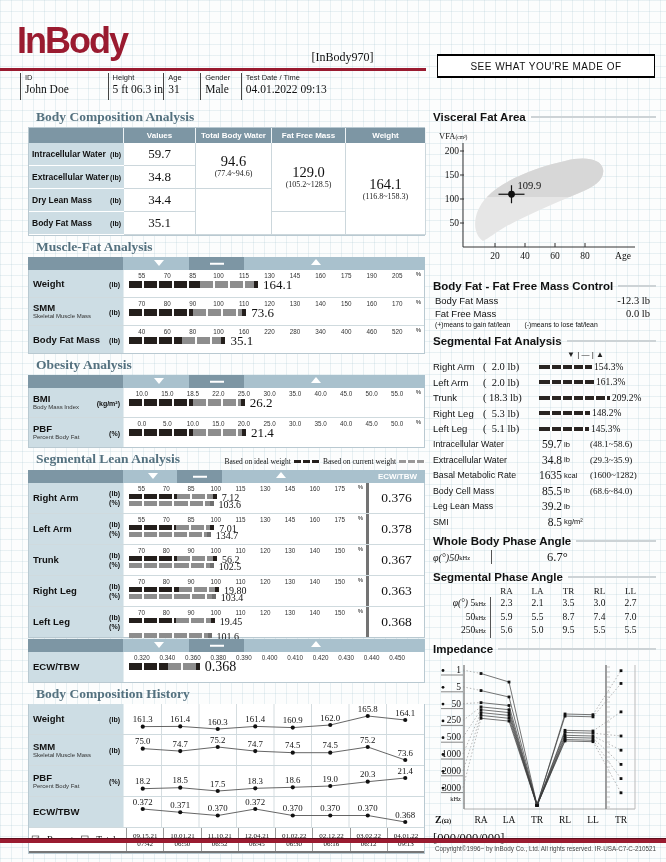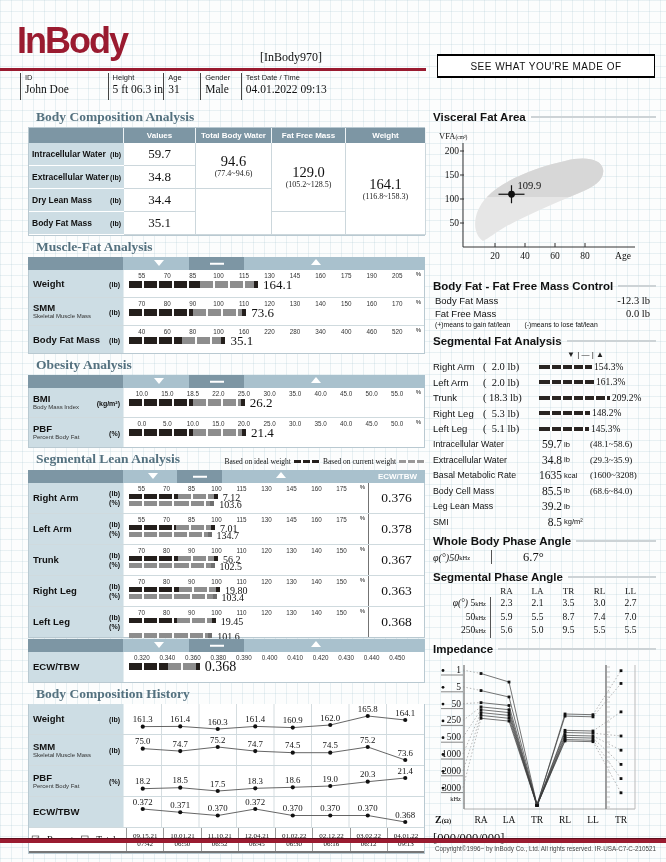--- a/index.html
+++ b/index.html
@@ -5,21 +5,21 @@
   html,body{margin:0;padding:0;}
   .page{width:666px;height:862px;position:relative;overflow:hidden;color:#111;
     font-family:"Liberation Sans",sans-serif;
     background-color:#fcfdfd;
     background-image:linear-gradient(rgba(180,205,215,.28) 1px,transparent 1px),
                      linear-gradient(90deg,rgba(180,205,215,.28) 1px,transparent 1px);
     background-size:11px 11px;}
   .serif{font-family:"Liberation Serif",serif;}
   
   .logo{position:absolute;left:17px;top:20px;font-size:36px;font-weight:bold;letter-spacing:-2px;color:#9a1b30;}
-  .model{position:absolute;left:260px;top:50px;width:165px;text-align:left;font-family:"Liberation Serif",serif;font-size:12px;}
+  .model{position:absolute;left:260px;top:50px;width:165px;text-align:center;font-family:"Liberation Serif",serif;font-size:12px;}
   .tagline{position:absolute;left:437px;top:54px;width:216px;height:20px;background:#fff;
     border:2px solid #000;border-left-width:1px;border-right-width:1px;
     display:flex;align-items:center;justify-content:center;font-size:10px;letter-spacing:.5px;}
   .redline{position:absolute;left:0;top:68px;width:426px;height:3px;background:#9a1b30;}
   .info{position:absolute;left:20px;top:73px;width:406px;height:27px;display:flex;background:transparent;}
   .icell{border-left:1px solid #444;padding:0 0 0 4px;display:flex;flex-direction:column;}
   .ilabel{font-size:7.5px;color:#222;line-height:9px;}
   .ivalue{font-family:"Liberation Serif",serif;font-size:11.5px;line-height:14px;white-space:nowrap;}
   
   .cols{position:absolute;left:28px;top:106px;width:628px;display:flex;gap:8px;}
@@ -60,21 +60,21 @@
   .ticks span{flex:1;text-align:center;}
   .pctsign{position:absolute;right:3px;top:1px;font-size:6px;}
   .track{position:relative;height:7px;margin-top:0.5px;}
   .bar{position:absolute;left:0;top:0;height:100%;display:flex;}
   .sd{flex:0 0 55%;background:repeating-linear-gradient(90deg,#241f1c 0 13px,#fdfdfd 13px 15px);}
   .sg{flex:1;background:repeating-linear-gradient(90deg,#8d8d8d 0 13px,#fdfdfd 13px 15px);}
   .cap{flex:0 0 4px;background:#241f1c;}
   .allgray .sd{background:repeating-linear-gradient(90deg,#8d8d8d 0 13px,#fdfdfd 13px 15px);}
   .allgray .cap{background:#6f6f6f;}
   .bval{position:absolute;font-family:"Liberation Serif",serif;white-space:nowrap;}
-  .secw{width:55px;flex:none;border-left:1px solid #737373;display:flex;align-items:center;justify-content:center;
+  .secw{width:55px;flex:none;border-left:3px solid #737373;display:flex;align-items:center;justify-content:center;
     font-family:"Liberation Serif",serif;font-size:13.5px;}
   .titlerow{display:flex;align-items:flex-end;justify-content:space-between;}
   .legend{font-family:"Liberation Serif",serif;font-size:7.5px;display:flex;align-items:center;gap:3px;padding-bottom:3px;}
   .lsw{width:26px;height:3px;}
   .lsw.dark{background:repeating-linear-gradient(90deg,#241f1c 0 7px,#fff 7px 9px);}
   .lsw.gray{background:repeating-linear-gradient(90deg,#999 0 7px,#fff 7px 9px);}
   
   .hrow{display:flex;border-bottom:1px solid #cfdade;height:30px;}
   .hchart{flex:1;position:relative;}
   .drow{display:flex;height:23px;border-bottom:2px solid #777;background:#fff;}
@@ -94,21 +94,21 @@
   .sfbar{height:4px;background:repeating-linear-gradient(90deg,#2a2522 0 9px,#fff 9px 11px);margin:0 2px 0 4px;border-left:2px solid #2a2522;}
   .sfpct{font-family:"Liberation Serif",serif;font-size:9.5px;}
   .rrow{display:flex;align-items:center;height:15.5px;font-size:8.8px;}
   .rrow .l{flex:1;}
   .rrow .v{font-family:"Liberation Serif",serif;font-size:11.5px;width:36px;text-align:right;}
   .rrow .u{font-size:7.5px;width:26px;padding-left:2px;}
   .rrow .r{font-family:"Liberation Serif",serif;font-size:9px;width:66px;text-align:left;}
   .pharow{display:flex;align-items:center;height:17px;}
   .pharow .sym{font-family:"Liberation Serif",serif;font-style:italic;font-size:10px;width:58px;border-right:1px solid #555;height:14px;display:flex;align-items:center;}
   .pharow .sym small{font-style:normal;font-size:6.5px;}
-  .pharow .pv{font-family:"Liberation Serif",serif;font-size:12.5px;margin-left:31px;}
+  .pharow .pv{font-family:"Liberation Serif",serif;font-size:12.5px;margin-left:55px;}
   .spgrid{display:grid;grid-template-columns:58px repeat(5,31px);font-family:"Liberation Serif",serif;font-size:9.5px;line-height:12.5px;}
   .spgrid .hd{text-align:center;font-size:9px;}
   .spgrid .fq{text-align:right;padding-right:4px;border-right:1px solid #555;white-space:nowrap;}
   .spgrid .fq small{font-size:6.5px;}
   .spgrid .cv{text-align:center;}
   .impbottom{font-family:"Liberation Serif",serif;font-size:12.5px;margin-top:-2px;}
   
   .footbar{position:absolute;left:0;top:838px;width:666px;height:4px;background:#9a1b30;border-top:1px solid #5d0f1c;}
   .copy{position:absolute;right:10px;top:845px;font-size:6.3px;color:#444;}
   svg text{font-family:"Liberation Serif",serif;}
@@ -925,21 +925,21 @@
             <div class="rrow">
               <span class="l">Extracellular Water</span>
               <span class="v">34.8</span>
               <span class="u">lb</span>
               <span class="r">(29.3~35.9)</span>
             </div>
             <div class="rrow">
               <span class="l">Basal Metabolic Rate</span>
               <span class="v">1635</span>
               <span class="u">kcal</span>
-              <span class="r">(1600~3208)</span>
+              <span class="r">(1600~1282)</span>
             </div>
             <div class="rrow">
               <span class="l">Body Cell Mass</span>
               <span class="v">85.5</span>
               <span class="u">lb</span>
               <span class="r">(68.6~84.0)</span>
             </div>
             <div class="rrow">
               <span class="l">Leg Lean Mass</span>
               <span class="v">39.2</span>

